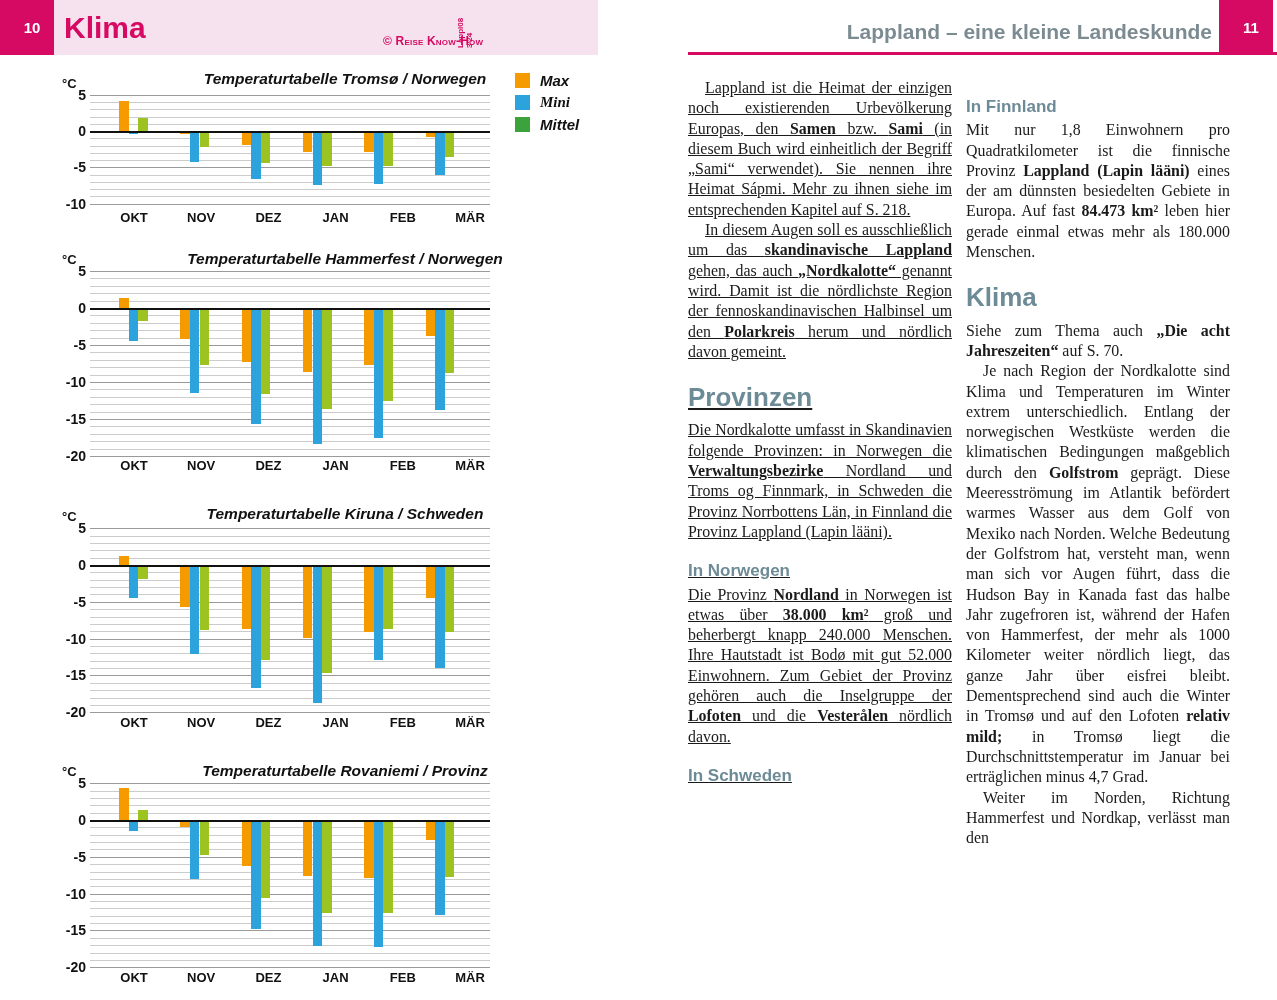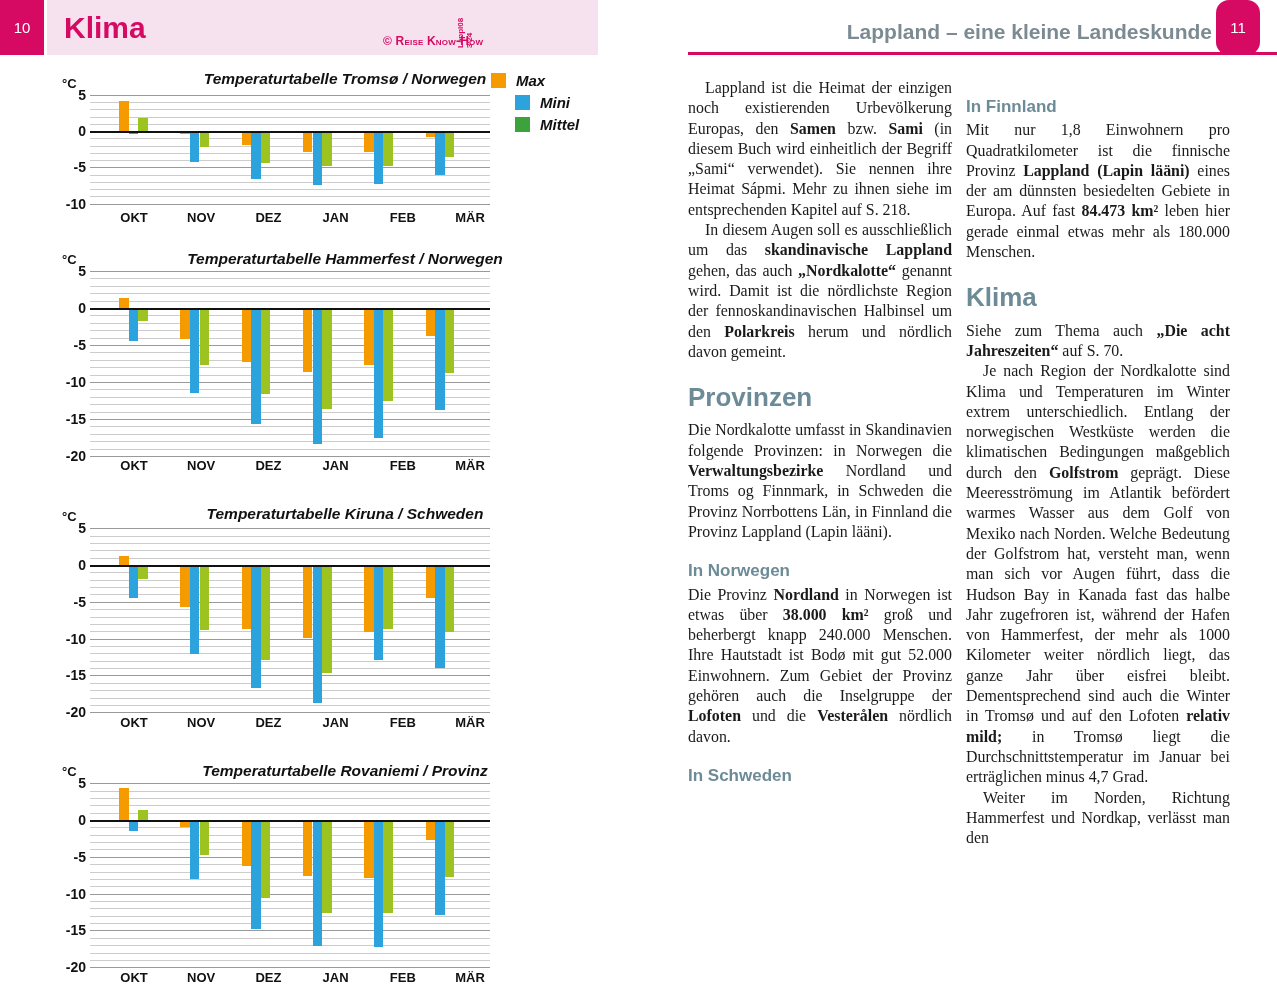--- a/index.html
+++ b/index.html
@@ -4,23 +4,23 @@
 <style>
   html,body{margin:0;padding:0;}
   body{
     width:1277px;height:1000px;position:relative;background:#ffffff;
     font-family:"Liberation Sans",sans-serif;color:#1a1a1a;overflow:hidden;
   }
   
   .band{position:absolute;left:47px;top:0;width:551px;height:55px;background:#f6e2ee;}
   .pgbox{position:absolute;top:0;width:44px;height:55px;background:#d60a63;color:#fff;
          display:flex;align-items:center;justify-content:center;
-         font-weight:normal;font-size:15px;}
+         font-weight:bold;font-size:15px;padding-left:10px;}
   .pgbox.left{left:0;}
-  .pgbox.right{right:17px;border-radius:13px;}
+  .pgbox.right{right:4px;}
   .lp-title{position:absolute;left:64px;top:11px;font-size:30px;font-weight:bold;color:#d60a63;}
   .copyright{position:absolute;left:383px;top:34px;font-size:12px;font-weight:bold;color:#d60a63;
              font-variant:small-caps;letter-spacing:.2px;}
   .imprint{position:absolute;left:444px;top:16px;width:44px;height:20px;transform:rotate(-90deg);
            font-size:8px;line-height:9px;font-weight:bold;color:#d60a63;white-space:pre;}
   
   .rp-title{position:absolute;right:65px;top:20px;font-size:21px;font-weight:bold;color:#7c8b92;}
   .rp-rule{position:absolute;left:688px;top:52px;width:589px;height:3px;background:#d60a63;}
   
   .chart{position:absolute;left:0;width:610px;}
@@ -34,21 +34,21 @@
   .grid.zero{background:#111;height:2px;z-index:4;}
   .bar{position:absolute;z-index:2;}
   .xlab{position:absolute;width:46px;margin-left:-23px;text-align:center;
         font-size:13px;font-weight:bold;color:#111;}
   .legend-row{position:absolute;height:18px;}
   .legend-swatch{position:absolute;left:0;top:1px;width:15px;height:15px;}
   .legend-label{position:absolute;left:25px;top:0;font-size:15px;font-weight:bold;font-style:italic;color:#111;}
   
   .col{position:absolute;top:78px;width:264px;text-align:justify;
        font-family:"Liberation Serif",serif;font-size:15.9px;line-height:20.3px;color:#1a1a1a;}
-  .col.c1{left:688px;}
+  .col.c1{left:688px;text-decoration:underline;}
   .col.c2{left:966px;}
   .col p{margin:0;}
   .col p.ind{text-indent:17px;}
   .col .h1{font-family:"Liberation Sans",sans-serif;font-size:26px;font-weight:bold;color:#6d8b97;
            margin:25px 0 13px;text-align:left;}
   .col .h2{font-family:"Liberation Sans",sans-serif;font-size:17px;font-weight:bold;color:#6d8b97;
            margin:19px 0 3px;text-align:left;}
 </style>
 </head>
 <body>
@@ -104,25 +104,25 @@
     <div class="bar" title="Mittel JAN: -4.7 °C" style="left: 322.1px; top: 62px; width: 9.6px; height: 34.2px; background: rgb(156, 195, 31);"></div>
     <div class="xlab" style="left: 335.6px; top: 140px;">JAN</div>
     <div class="bar" title="Max FEB: -2.8 °C" style="left: 364.2px; top: 62px; width: 9.6px; height: 20.4px; background: rgb(245, 155, 0);"></div>
     <div class="bar" title="Mini FEB: -7.1 °C" style="left: 373.8px; top: 62px; width: 9.6px; height: 51.6px; background: rgb(44, 163, 220);"></div>
     <div class="bar" title="Mittel FEB: -4.7 °C" style="left: 383.4px; top: 62px; width: 9.6px; height: 34.2px; background: rgb(156, 195, 31);"></div>
     <div class="xlab" style="left: 402.8px; top: 140px;">FEB</div>
     <div class="bar" title="Max MÄR: -0.7 °C" style="left: 425.5px; top: 62px; width: 9.6px; height: 5.1px; background: rgb(245, 155, 0);"></div>
     <div class="bar" title="Mini MÄR: -5.9 °C" style="left: 435.1px; top: 62px; width: 9.6px; height: 42.9px; background: rgb(44, 163, 220);"></div>
     <div class="bar" title="Mittel MÄR: -3.4 °C" style="left: 444.7px; top: 62px; width: 9.6px; height: 24.7px; background: rgb(156, 195, 31);"></div>
     <div class="xlab" style="left: 470px; top: 140px;">MÄR</div>
-    <div class="legend-row" style="left: 491px; top: 2px; width: 90px;">
+    <div class="legend-row" style="left: 515px; top: 2px; width: 90px;">
       <div class="legend-swatch" style="background: rgb(245, 155, 0);"></div>
       <div class="legend-label">Max</div>
     </div>
-    <div class="legend-row" style="left: 515px; top: 24px; width: 90px;">
+    <div class="legend-row" style="left: 515px; top: 24px; width: 90px; font-family: Liberation Serif, serif;">
       <div class="legend-swatch" style="background: rgb(44, 163, 220);"></div>
       <div class="legend-label">Mini</div>
     </div>
     <div class="legend-row" style="left: 515px; top: 46px; width: 90px;">
       <div class="legend-swatch" style="background: rgb(60, 163, 60);"></div>
       <div class="legend-label">Mittel</div>
     </div>
   </div>
 <div class="chart" id="chart1" style="top: 250px; height: 232px;">
     <div class="chart-title" style="top: 0px;">Temperaturtabelle Hammerfest / Norwegen</div>

